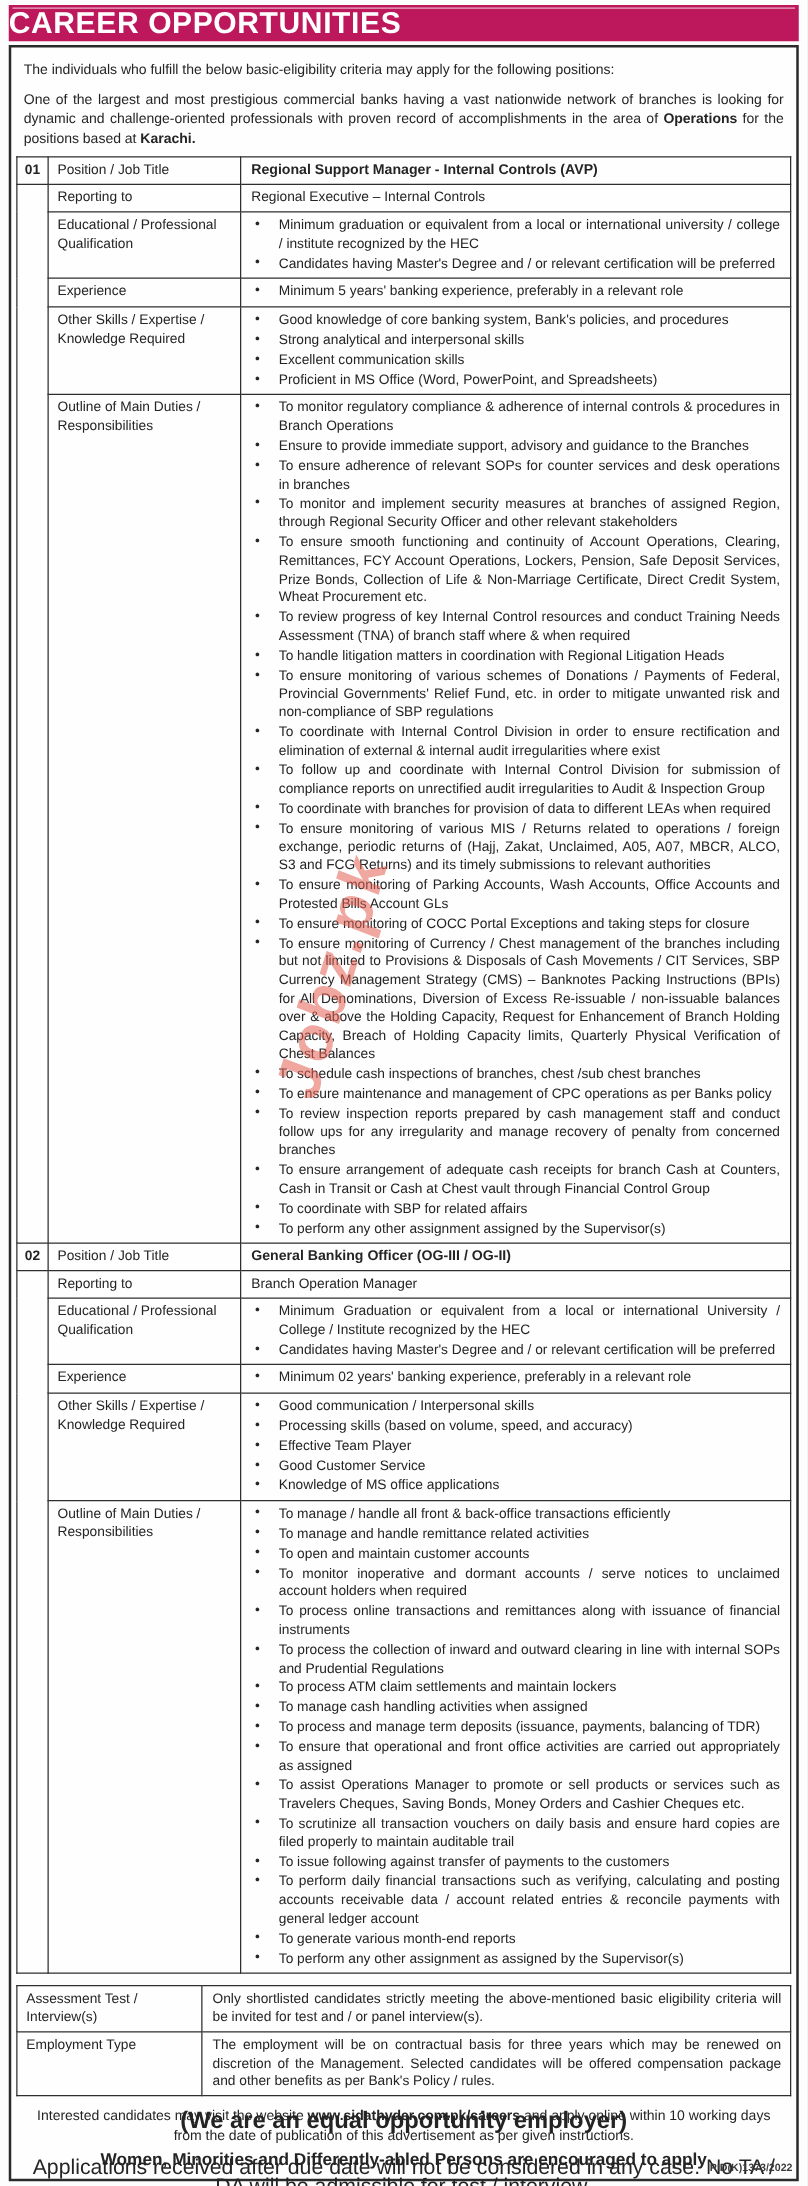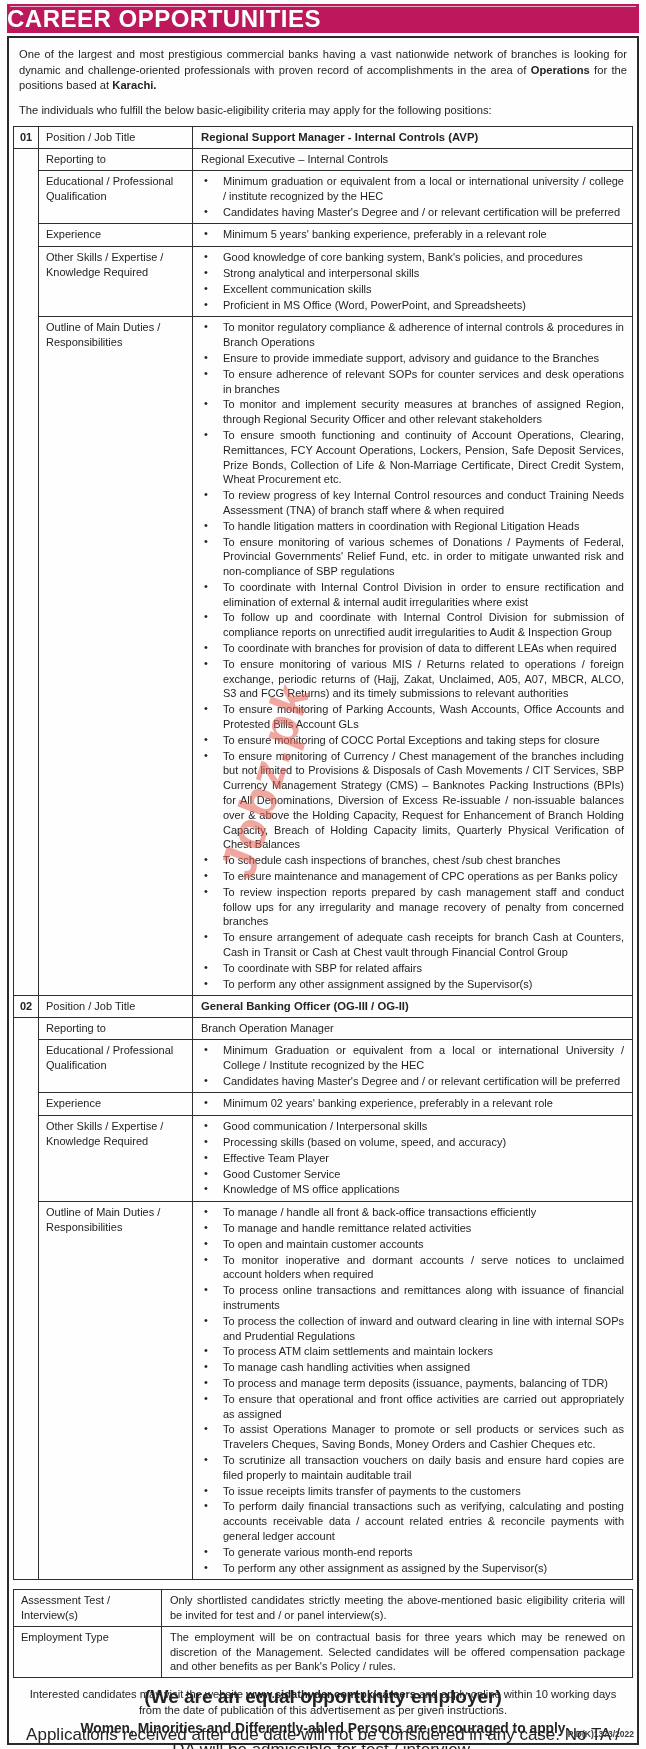--- a/index.html
+++ b/index.html
@@ -82,22 +82,22 @@
 </style>
 </head>
 <body>
 
 <div class="page">
   <div class="header-bar">
     <span class="header-title">CAREER OPPORTUNITIES</span>
   </div>
 
   <div class="doc">
+    <p class="intro second">The individuals who fulfill the below basic-eligibility criteria may apply for the following positions:</p>
     <p class="intro" id="intro-p1"><span>One of the largest and most prestigious commercial banks having a vast nationwide network of branches is looking for dynamic and challenge-oriented professionals with proven record of accomplishments in the area of </span><span class="bold">Operations</span><span> for the positions based at </span><span class="bold">Karachi.</span></p>
-    <p class="intro second">The individuals who fulfill the below basic-eligibility criteria may apply for the following positions:</p>
 
     <table class="positions">
       <tbody id="positions-body">
           <tr>
             <td class="num">01</td>
             <td class="label">Position / Job Title</td>
             <td class="content">
               <span class="titletext">Regional Support Manager - Internal Controls (AVP)</span>
             </td>
           </tr>
@@ -201,21 +201,21 @@
               <div class="bullet-item"><span class="bullet-dot">•</span><span>To open and maintain customer accounts</span></div>
               <div class="bullet-item"><span class="bullet-dot">•</span><span>To monitor inoperative and dormant accounts / serve notices to unclaimed account holders when required</span></div>
               <div class="bullet-item"><span class="bullet-dot">•</span><span>To process online transactions and remittances along with issuance of financial instruments</span></div>
               <div class="bullet-item"><span class="bullet-dot">•</span><span>To process the collection of inward and outward clearing in line with internal SOPs and Prudential Regulations</span></div>
               <div class="bullet-item"><span class="bullet-dot">•</span><span>To process ATM claim settlements and maintain lockers</span></div>
               <div class="bullet-item"><span class="bullet-dot">•</span><span>To manage cash handling activities when assigned</span></div>
               <div class="bullet-item"><span class="bullet-dot">•</span><span>To process and manage term deposits (issuance, payments, balancing of TDR)</span></div>
               <div class="bullet-item"><span class="bullet-dot">•</span><span>To ensure that operational and front office activities are carried out appropriately as assigned</span></div>
               <div class="bullet-item"><span class="bullet-dot">•</span><span>To assist Operations Manager to promote or sell products or services such as Travelers Cheques, Saving Bonds, Money Orders and Cashier Cheques etc.</span></div>
               <div class="bullet-item"><span class="bullet-dot">•</span><span>To scrutinize all transaction vouchers on daily basis and ensure hard copies are filed properly to maintain auditable trail</span></div>
-              <div class="bullet-item"><span class="bullet-dot">•</span><span>To issue receipts limits transfer of payments to the customers</span></div>
+              <div class="bullet-item"><span class="bullet-dot">•</span><span>To issue following against transfer of payments to the customers</span></div>
               <div class="bullet-item"><span class="bullet-dot">•</span><span>To perform daily financial transactions such as verifying, calculating and posting accounts receivable data / account related entries &amp; reconcile payments with general ledger account</span></div>
               <div class="bullet-item"><span class="bullet-dot">•</span><span>To generate various month-end reports</span></div>
               <div class="bullet-item"><span class="bullet-dot">•</span><span>To perform any other assignment as assigned by the Supervisor(s)</span></div>
             </td>
           </tr>
         </tbody>
     </table>
 
     <table class="meta">
       <tbody id="meta-body">

